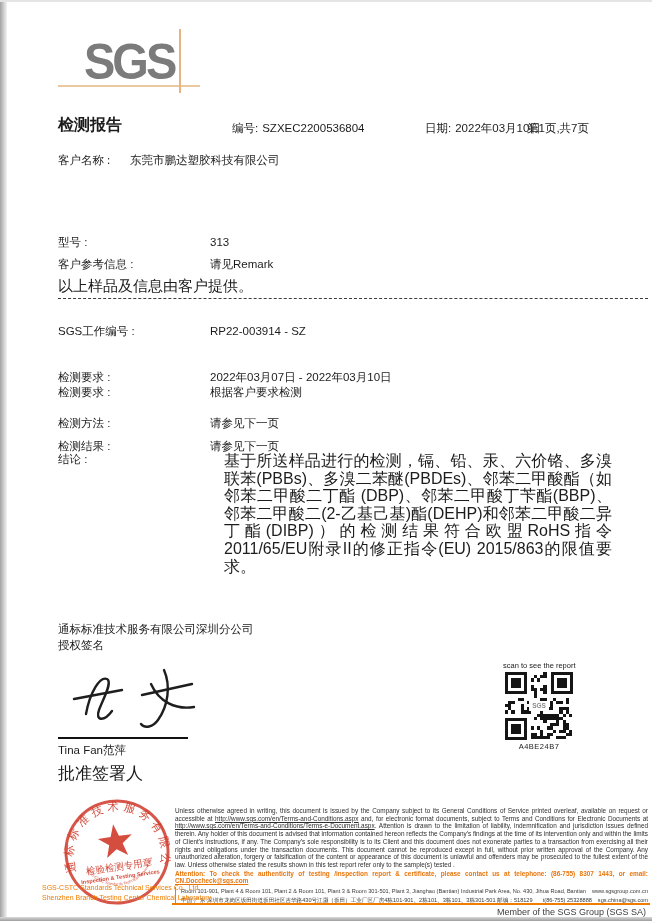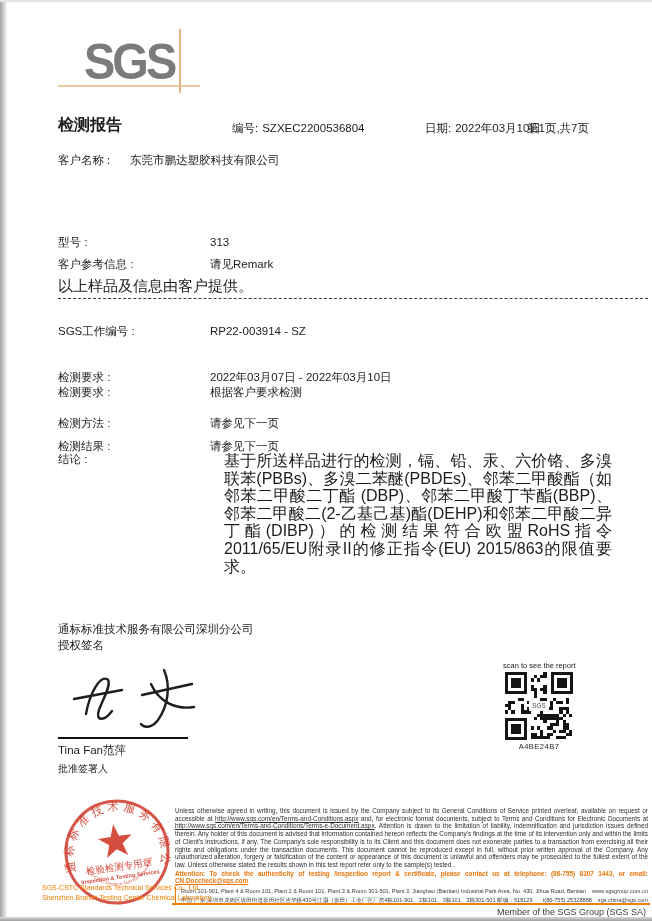--- a/index.html
+++ b/index.html
@@ -39,21 +39,21 @@
   .conclusion-label{ position:absolute; left:58px; top:452px; font-size:11.5px; }
   .conclusion-text{ position:absolute; left:224px; top:452px; width:388px; font-size:16px;
                     line-height:17.6px; text-align:justify; }
 
   
   .sig-company{ position:absolute; left:58px; top:622px; font-size:11.5px; }
   .sig-auth{ position:absolute; left:58px; top:638px; font-size:11.5px; }
   .sig-img{ position:absolute; left:56px; top:664px; width:160px; height:72px; }
   .sig-rule{ position:absolute; left:58px; top:737px; width:130px; height:2px; background:#111; }
   .sig-name{ position:absolute; left:58px; top:743px; font-size:11.5px; }
-  .sig-role{ position:absolute; left:58px; top:762px; font-size:10px; }
+  .sig-role{ position:absolute; left:58px; top:762px; font-size:17px; }
 
   
   .qr-block{ position:absolute; left:503px; top:661px; width:72px; text-align:center; }
   .qr-hint{ font-size:7.5px; color:#222; margin-bottom:2px; white-space:nowrap;text-align:center; }
   .qr{ position:relative; width:68px; height:68px; margin:0 auto; background:#fff; }
   .qr i{ position:absolute; width:3.2px; height:3.2px; background:#151515; }
   .fp{ position:absolute; width:22px; height:22px; border:3px solid #151515; }
   .fp::after{ content:""; position:absolute; inset:3px; background:#151515; }
   .fp.tl{ left:0; top:0; } .fp.tr{ right:0; top:0; } .fp.bl{ left:0; bottom:0; }
   .qr-center{ position:absolute; left:24px; top:29px; width:20px; height:10px; background:#fff;

